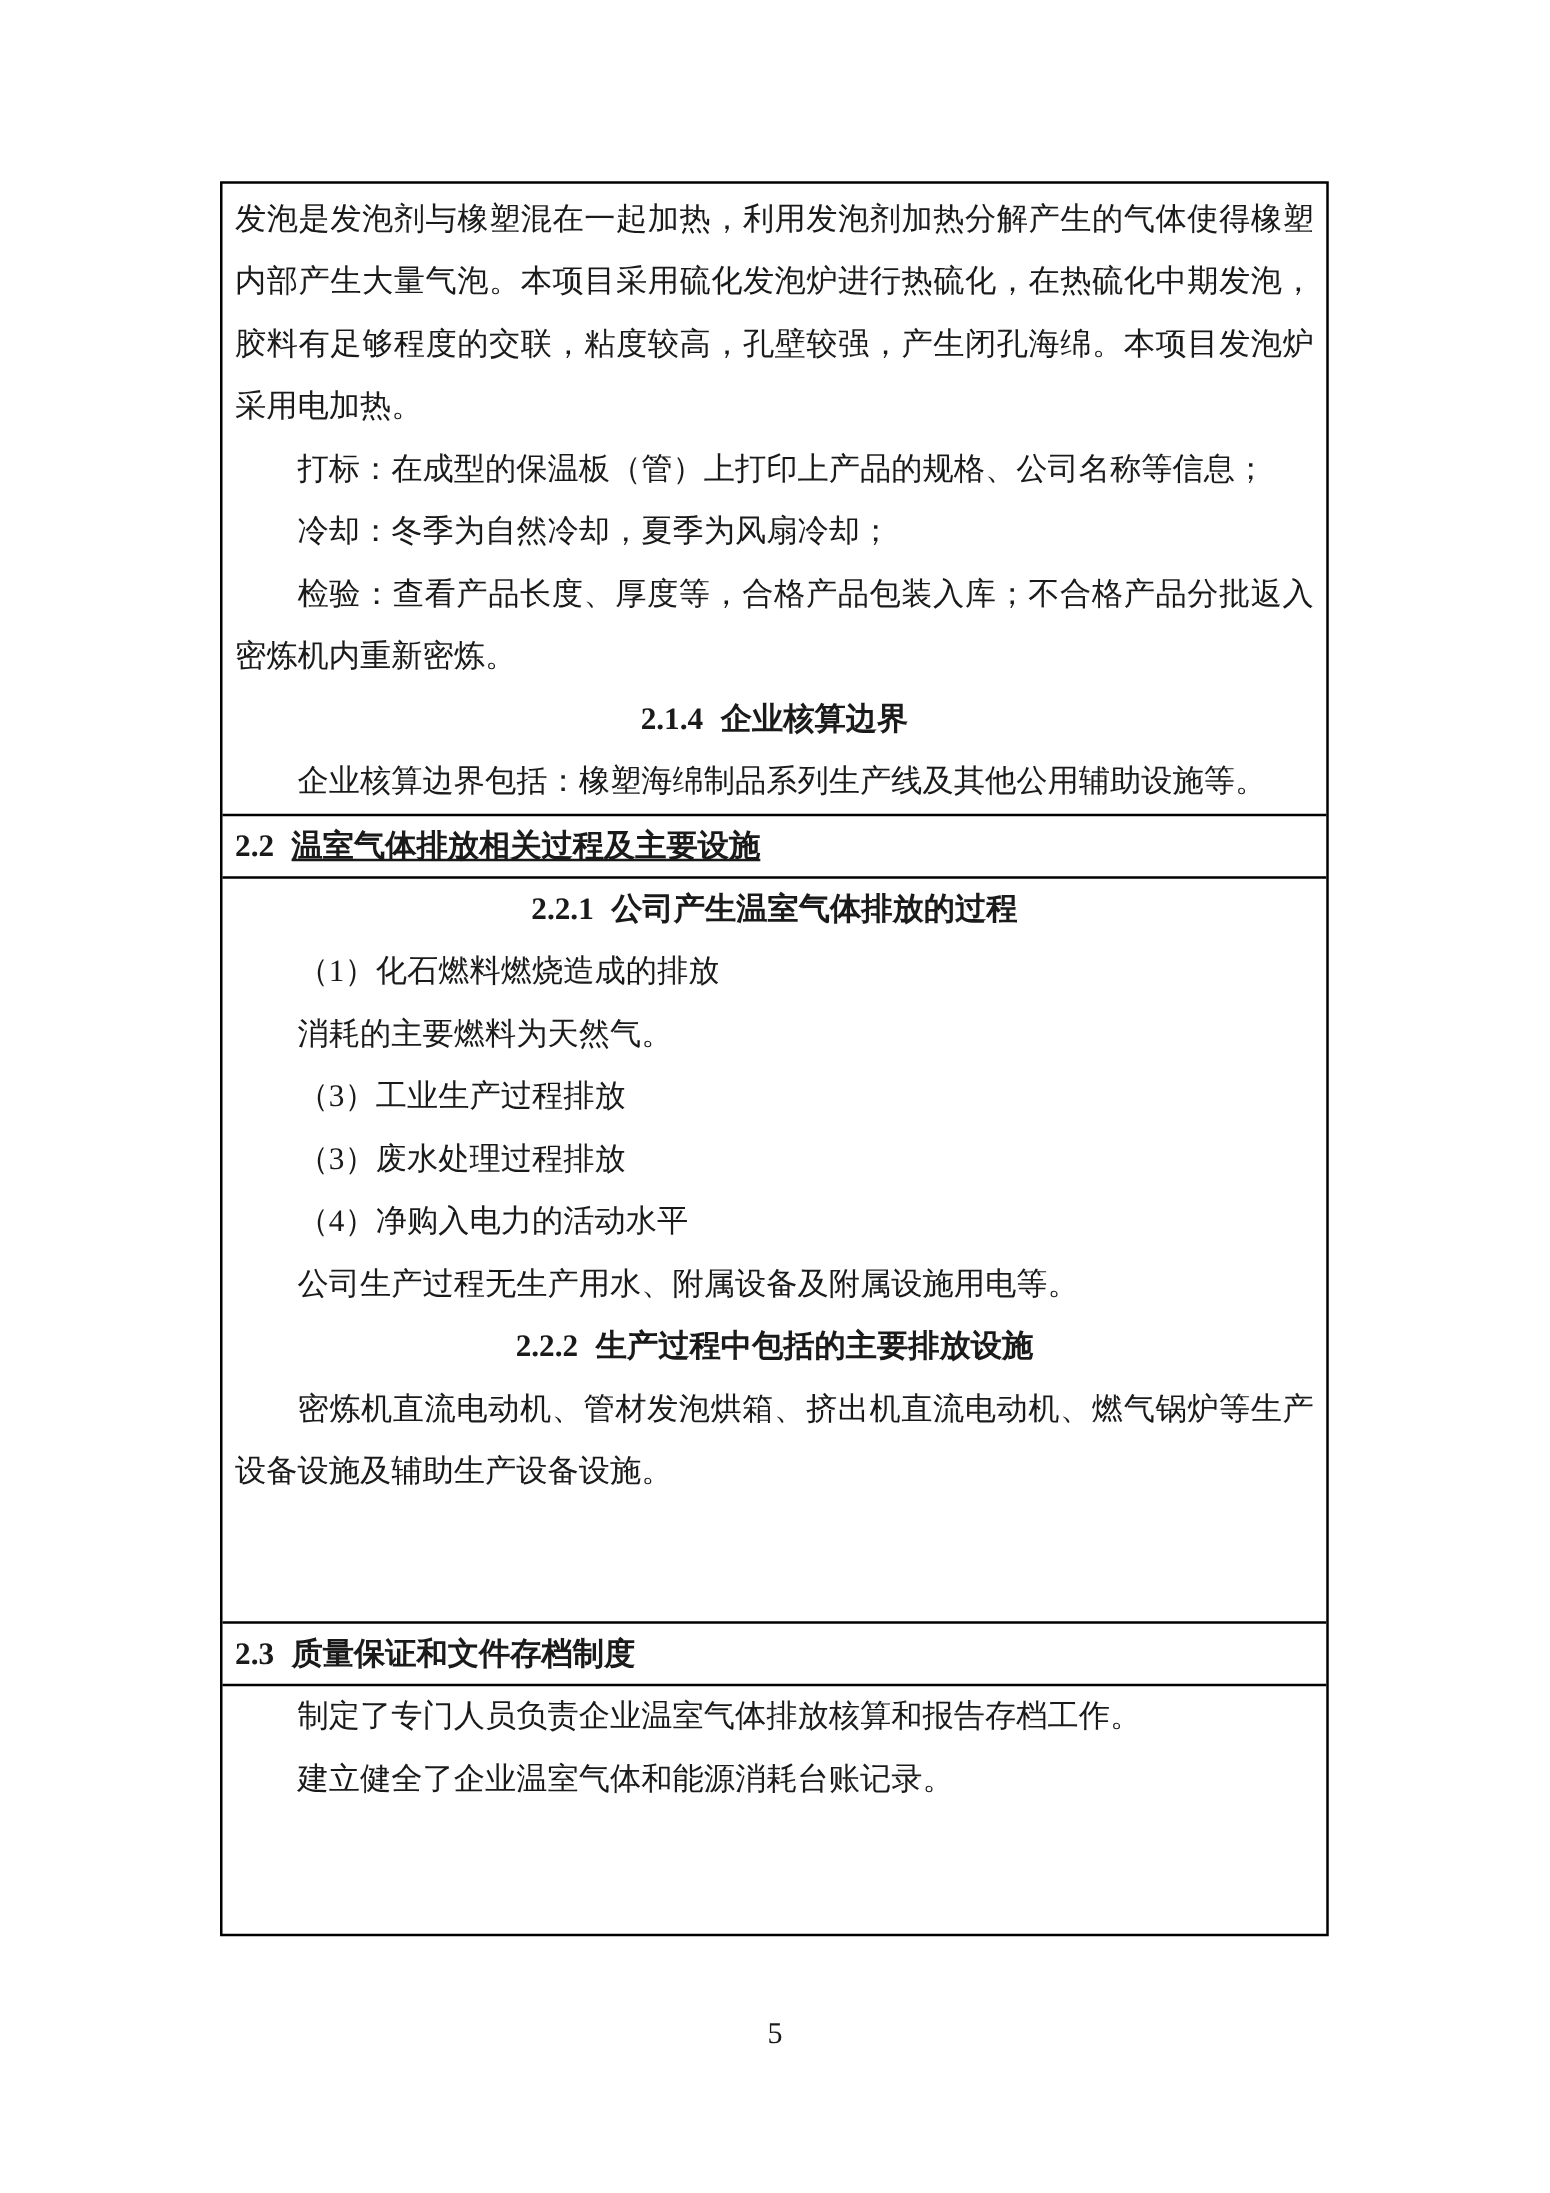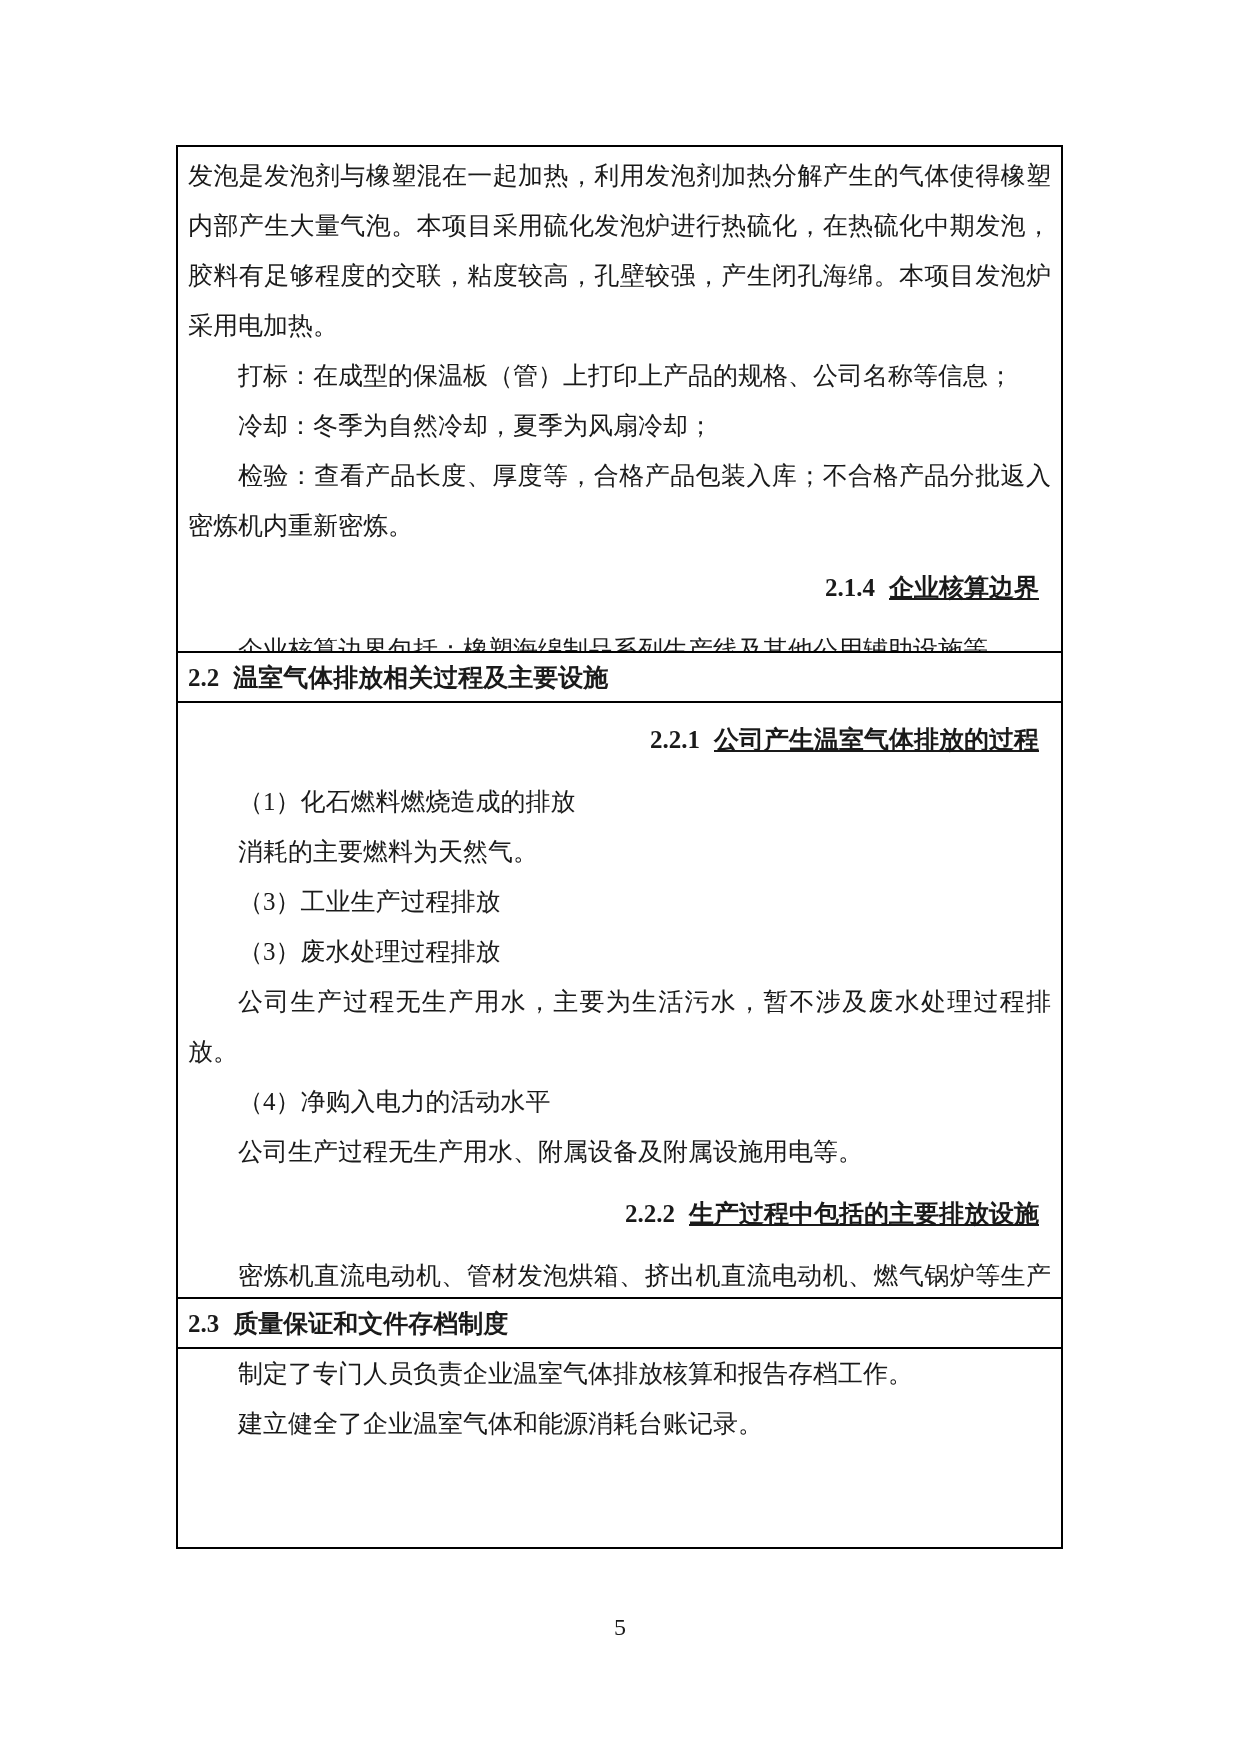--- a/index.html
+++ b/index.html
@@ -27,36 +27,35 @@
     box-sizing: border-box;
     padding: 0 10px;
     font-size: 25px;
     line-height: 50px;
     overflow: hidden;
   }
   .row-divider {
     border-bottom: 2px solid #000000;
   }
   .row-body-1 { height: 506px; padding-top: 4px; }
-  .row-heading { height: 50px; font-weight: bold; white-space: nowrap; }
+  .row-heading { height: 50px; font-weight: bold; white-space: nowrap; text-decoration: underline; }
   .row-body-2 { height: 596px; }
   .row-heading-b { height: 50px; font-weight: bold; white-space: nowrap; }
   .row-body-3 { height: 198px; }
   .para {
     margin: 0;
     text-align: justify;
   }
   .indent {
     text-indent: 50px;
   }
   .h3 {
-    margin: 12px;
+    margin: 0;
     font-weight: bold;
-    text-align: right;
-    text-decoration: underline;
+    text-align: center;
   }
   .h-num {
     display: inline-block;
     margin-right: 14px;
     font-weight: bold;
   }
   .h-title {
     font-weight: bold;
   }
   .page-footer {
@@ -90,21 +89,20 @@
   </div>
 
   <div class="row row-body-2 row-divider">
     <p class="h3">
       <span class="h-num">2.2.1</span><span class="h-title">公司产生温室气体排放的过程</span>
     </p>
     <p class="para indent">（1）化石燃料燃烧造成的排放</p>
     <p class="para indent">消耗的主要燃料为天然气。</p>
     <p class="para indent">（3）工业生产过程排放</p>
     <p class="para indent">（3）废水处理过程排放</p>
-    <p class="para indent">公司生产过程无生产用水，主要为生活污水，暂不涉及废水处理过程排放。</p>
     <p class="para indent">（4）净购入电力的活动水平</p>
     <p class="para indent">公司生产过程无生产用水、附属设备及附属设施用电等。</p>
     <p class="h3">
       <span class="h-num">2.2.2</span><span class="h-title">生产过程中包括的主要排放设施</span>
     </p>
     <p class="para indent">密炼机直流电动机、管材发泡烘箱、挤出机直流电动机、燃气锅炉等生产设备设施及辅助生产设备设施。</p>
   </div>
 
   <div class="row row-heading-b row-divider">
     <span class="h-num">2.3</span><span class="h-title">质量保证和文件存档制度</span>

